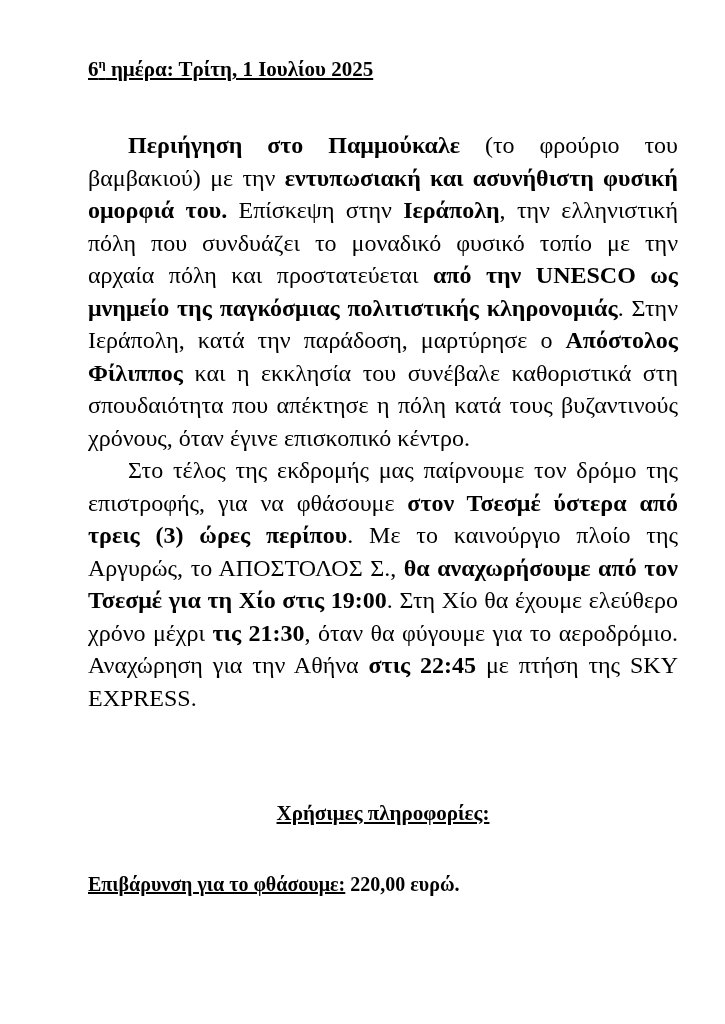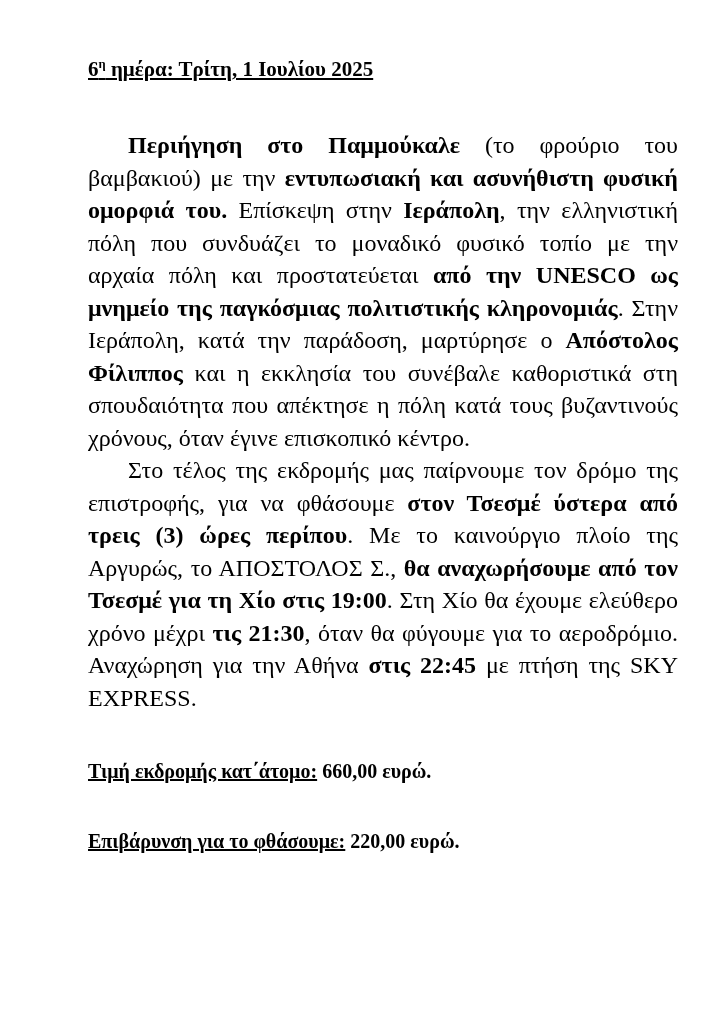--- a/index.html
+++ b/index.html
@@ -69,22 +69,22 @@
 <div class="page">
 
   <h1 class="day-heading">
     <span class="u"><span>6</span><sup class="ord">η</sup><span> ημέρα: Τρίτη, 1 Ιουλίου 2025</span></span>
   </h1>
 
   <p class="body-par"><span class="bold">Περιήγηση στο Παμμούκαλε</span><span> (το φρούριο του βαμβακιού) με την </span><span class="bold">εντυπωσιακή και ασυνήθιστη φυσική ομορφιά του.</span><span> Επίσκεψη στην </span><span class="bold">Ιεράπολη</span><span>, την ελληνιστική πόλη που συνδυάζει το μοναδικό φυσικό τοπίο με την αρχαία πόλη και προστατεύεται </span><span class="bold">από την UNESCO ως μνημείο της παγκόσμιας πολιτιστικής κληρονομιάς</span><span>. Στην Ιεράπολη, κατά την παράδοση, μαρτύρησε ο </span><span class="bold">Απόστολος Φίλιππος</span><span> και η εκκλησία του συνέβαλε καθοριστικά στη σπουδαιότητα που απέκτησε η πόλη κατά τους βυζαντινούς χρόνους, όταν έγινε επισκοπικό κέντρο.</span></p>
 
   <p class="body-par"><span>Στο τέλος της εκδρομής μας παίρνουμε τον δρόμο της επιστροφής, για να φθάσουμε </span><span class="bold">στον Τσεσμέ ύστερα από τρεις (3) ώρες περίπου</span><span>. Με το καινούργιο πλοίο της Αργυρώς, το ΑΠΟΣΤΟΛΟΣ Σ., </span><span class="bold">θα αναχωρήσουμε από τον Τσεσμέ για τη Χίο στις 19:00</span><span>. Στη Χίο θα έχουμε ελεύθερο χρόνο μέχρι </span><span class="bold">τις 21:30</span><span>, όταν θα φύγουμε για το αεροδρόμιο. Αναχώρηση για την Αθήνα </span><span class="bold">στις 22:45</span><span> με πτήση της SKY EXPRESS.</span></p>
 
+  <h2 class="info-heading">
+    <span class="u">Χρήσιμες πληροφορίες:</span>
+  </h2>
 
-  <p class="info-line">
-    <span class="u">Τιμή εκδρομής κατ΄άτομο:</span><span> 660,00 ευρώ.</span>
-  </p>
 
   <p class="info-line">
     <span class="u">Επιβάρυνση για το φθάσουμε:</span><span> 220,00 ευρώ.</span>
   </p>
 
 </div>
 
 </body></html>

